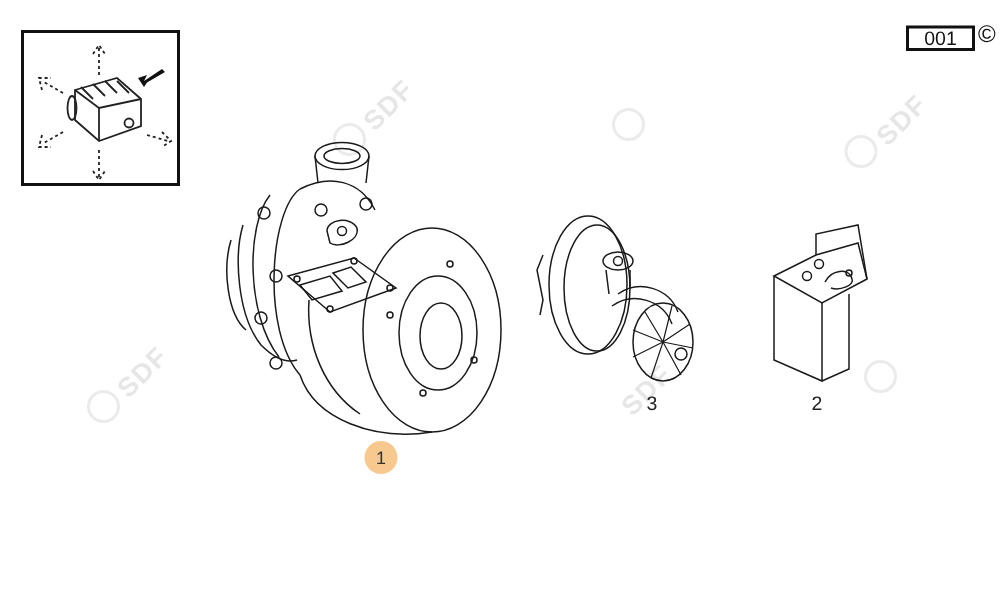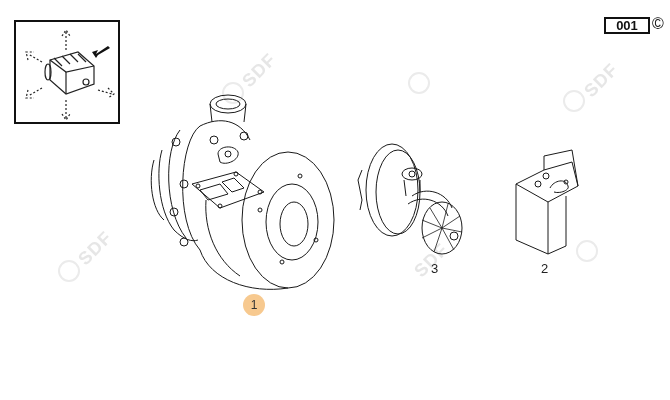--- a/index.html
+++ b/index.html
@@ -1,21 +1,21 @@
 <!DOCTYPE html>
 <html><head>
 <meta charset="utf-8">
 <style>
   html, body { margin:0; padding:0; }
   body { width:670px; height:400px; background:#ffffff; position:relative; overflow:hidden;
          font-family:"Liberation Sans", sans-serif; }
   .abs { position:absolute; }
   .inset { left:14px; top:20px; width:106px; height:104px; border:2.5px solid #111; box-sizing:border-box; background:#fff; }
   .pagecode { left:604px; top:17px; width:46px; height:17px; border:2px solid #111; box-sizing:border-box;
-              font-size:13px; line-height:13px; text-align:center; color:#111;font-weight:bold; }
+              font-size:13px; line-height:13px; text-align:center; color:#111; }
   .copy { left:652px; top:15px; font-size:16px; color:#111; }
   .callout { width:22px; height:22px; border-radius:50%; text-align:center; line-height:22px; font-size:12px; color:#333; }
   .plain-label { font-size:13px; color:#222; }
   svg { position:absolute; overflow:visible; }
   .wm { position:absolute; color:#e6e6e6; font-size:18px; font-weight:bold; transform:rotate(-45deg); letter-spacing:1px; }
   .wmicon { position:absolute; width:22px; height:22px; border:2px solid #ebebeb; border-radius:50%; box-sizing:border-box; }
 </style>
 </head>
 <body>
 

